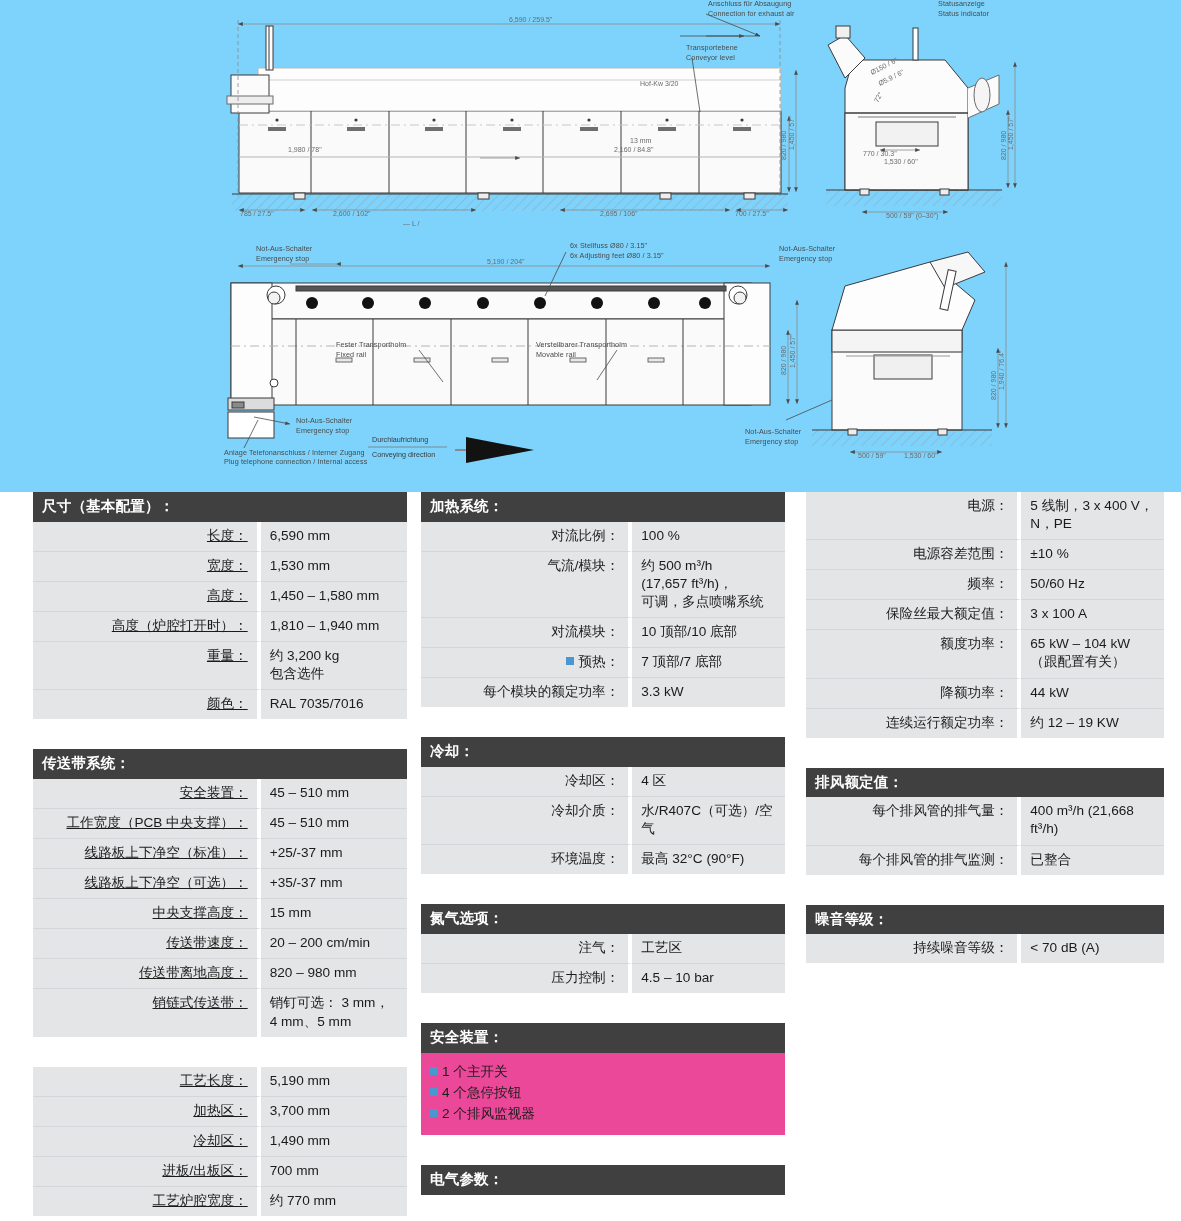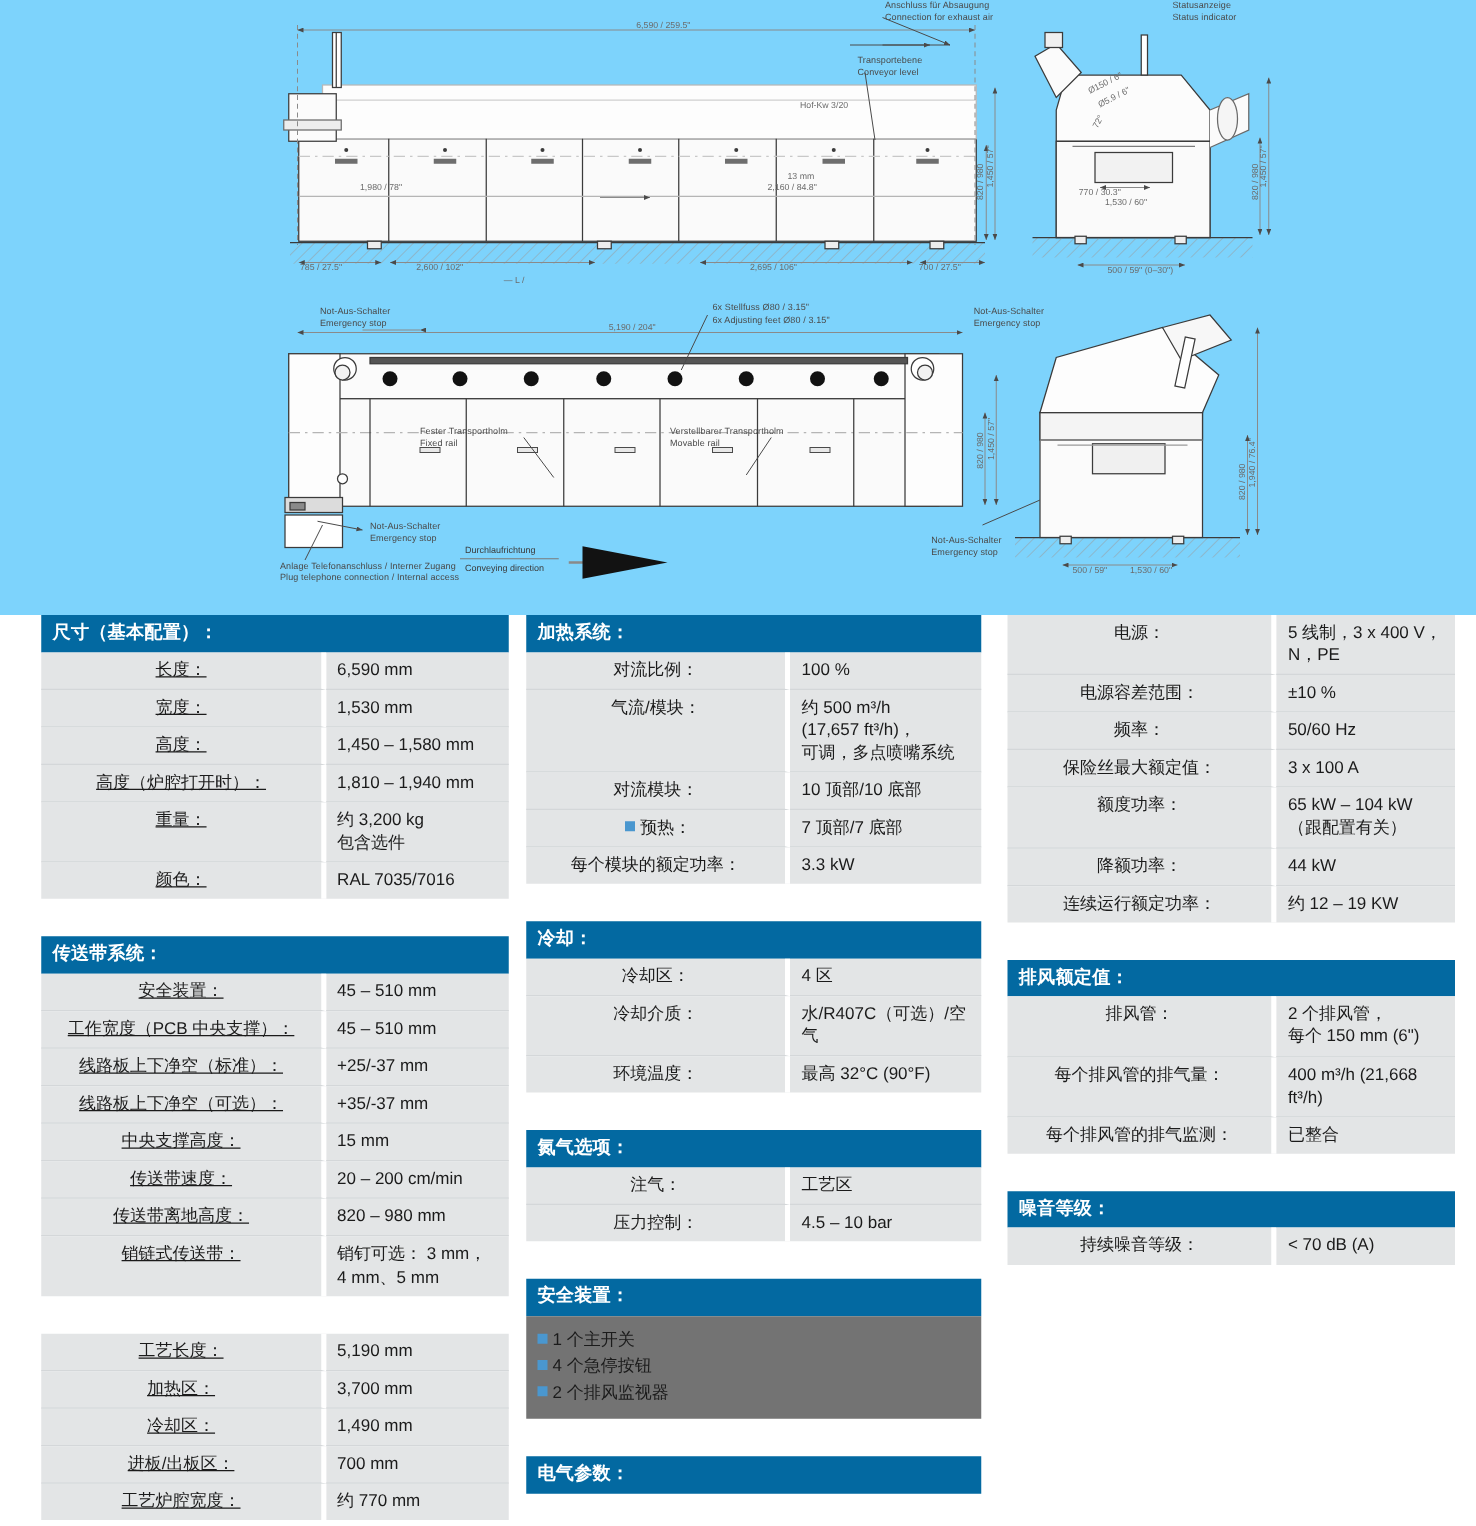--- a/index.html
+++ b/index.html
@@ -31,59 +31,59 @@
     position:absolute;left:0;top:492px;width:1181px;height:729px;
   }
   .col{position:absolute;top:0;}
   .col-left{left:33px;width:374px;}
   .col-mid{left:421px;width:364px;}
   .col-right{left:806px;width:358px;}
 
   .block{margin-bottom:30px;}
 
   .tbl-head{
-    background:#0369a1;
+    background:#404040;
     color:#ffffff;
     font-size:14.5px;
     font-weight:bold;
     padding:6px 9px 7px 9px;
     line-height:1.15;
     letter-spacing:.2px;
   }
   .tbl{width:100%;border-collapse:separate;border-spacing:0;table-layout:fixed;}
   .tbl tr{background:#e3e5e6;}
   .tbl td{
     font-size:13.6px;
     line-height:1.33;
     padding:5px 9px 6px 9px;
     border-bottom:1px solid #d4d7d9;
     vertical-align:top;
     color:#1b1b1b;
   }
   .tbl tr:last-child td{border-bottom:none;}
   .tbl td.k{
-    text-align:center;
+    text-align:right;
     border-right:4px solid #ffffff;
   }
   .tbl td.v{
     text-align:left;
     white-space:pre-line;
   }
   
   .split-55 td.k{width:55%;text-decoration:underline;}
   .split-52 td.k{width:52%;}
   .split-54 td.k{width:54%;}
 
   .bullet-sq{
     display:inline-block;width:8px;height:8px;background:#4a97cf;
     margin-right:4px;vertical-align:1px;
   }
   .indent{padding-left:13px !important;}
 
-  .list-body{background:#737373;padding:8px 9px 11px 9px;}
+  .list-body{background:#ec4899;padding:8px 9px 11px 9px;}
   .list-body .li{font-size:13.6px;line-height:1.56;color:#1b1b1b;}
 </style>
 </head>
 <body>
 
 <div class="page-edge-top"></div>
 <div class="page-edge-left"></div>
 
 <div class="drawing">
 <svg width="1181" height="492" viewBox="0 0 1181 492" xmlns="http://www.w3.org/2000/svg">
@@ -567,25 +567,20 @@
             </tr>
       </tbody>
         </table>
     </div>
 
     <div class="block">
       <div class="tbl-head">排风额定值：</div>
       <table class="tbl split-54">
           <tbody>
         <tr>
-          <td class="k">排风管：</td>
-          <td class="v">2 个排风管，
-每个 150 mm (6")</td>
-            </tr>
-        <tr>
           <td class="k">每个排风管的排气量：</td>
           <td class="v">400 m³/h (21,668 ft³/h)</td>
             </tr>
         <tr>
           <td class="k">每个排风管的排气监测：</td>
           <td class="v">已整合</td>
             </tr>
       </tbody>
         </table>
     </div>

